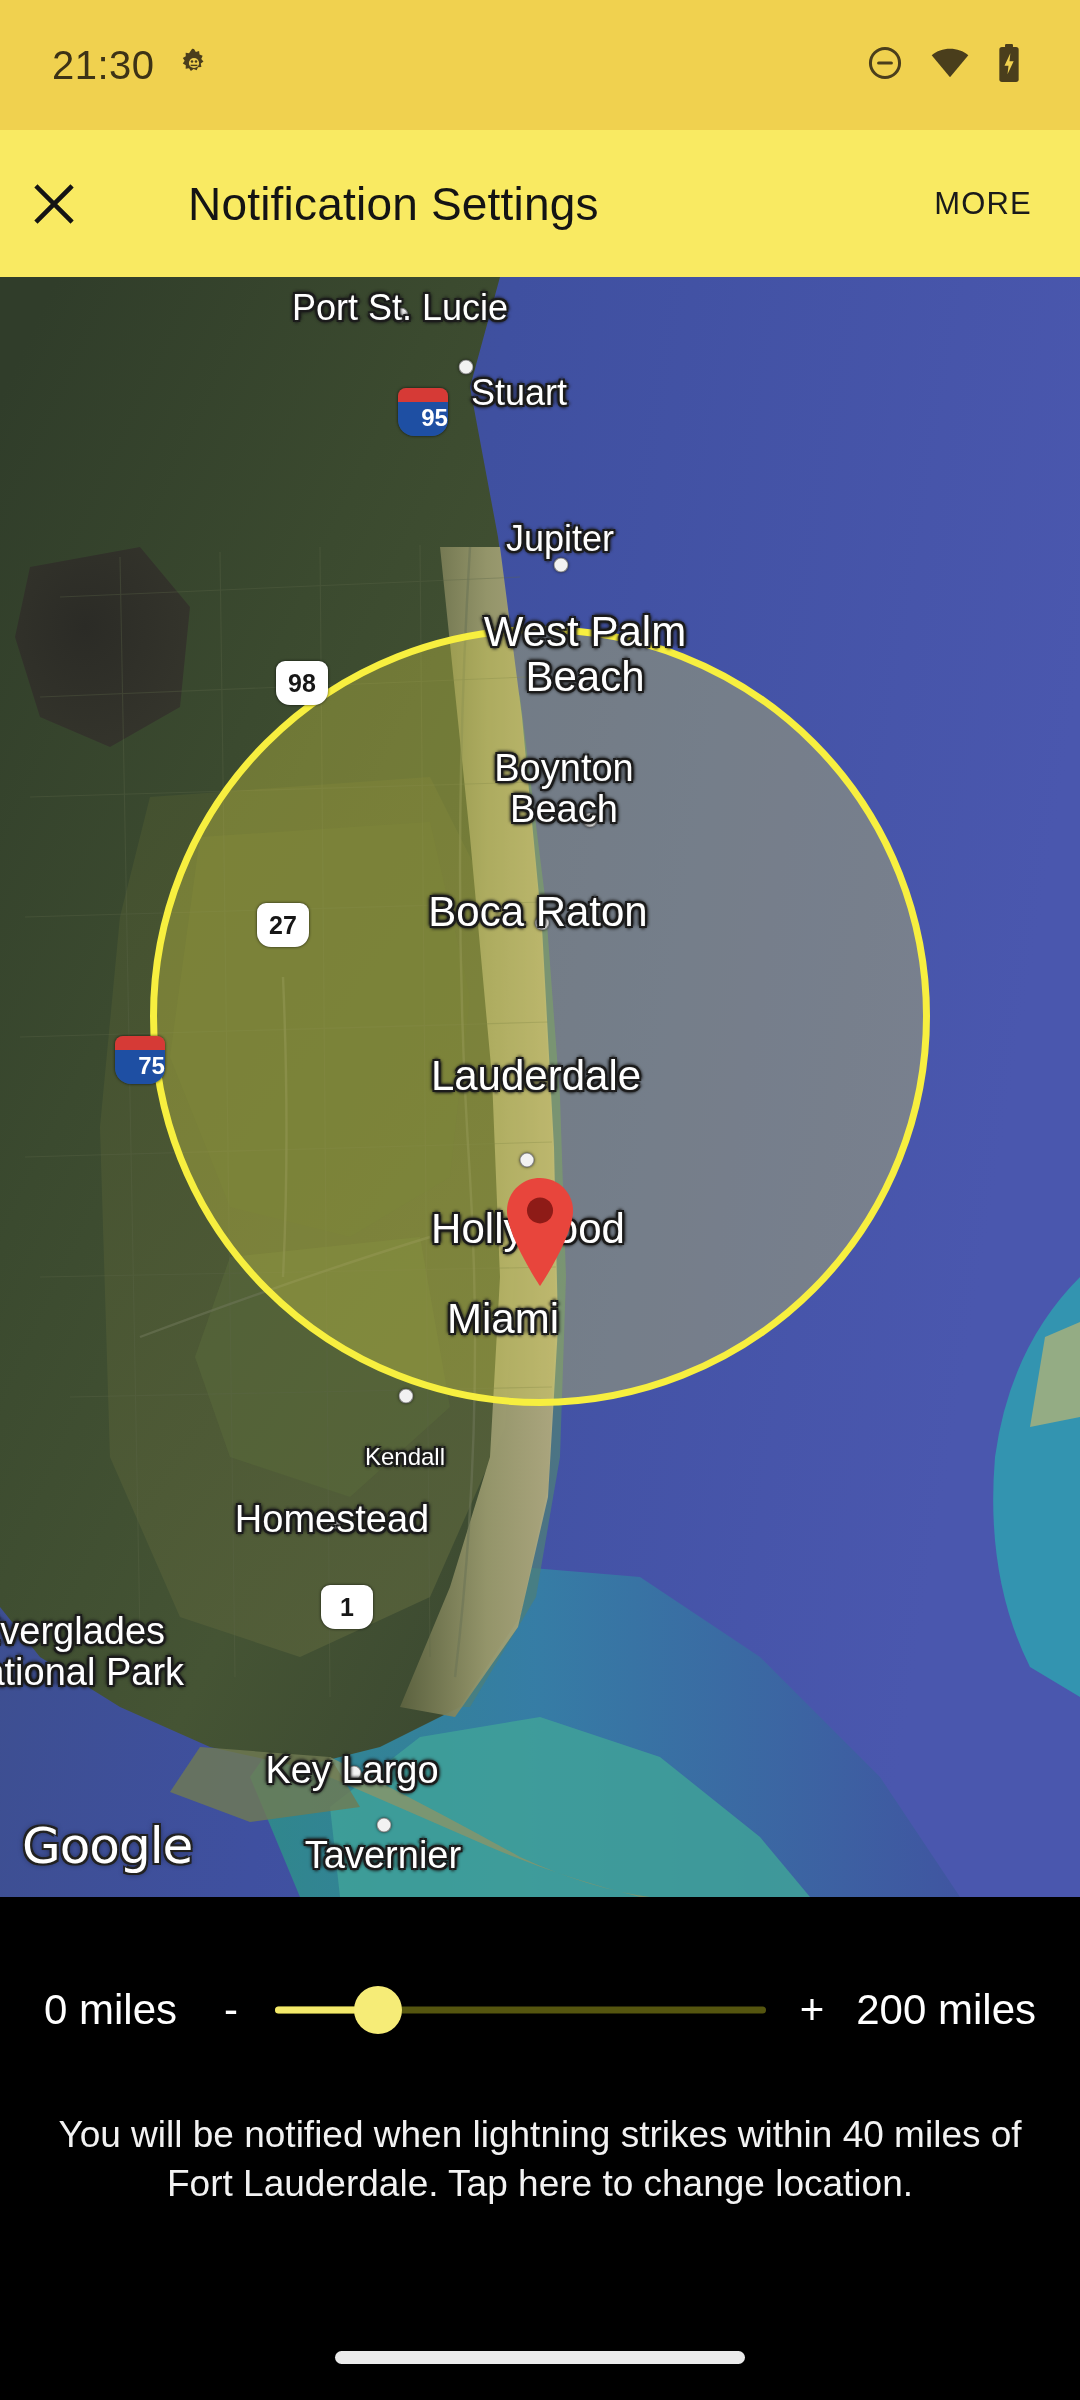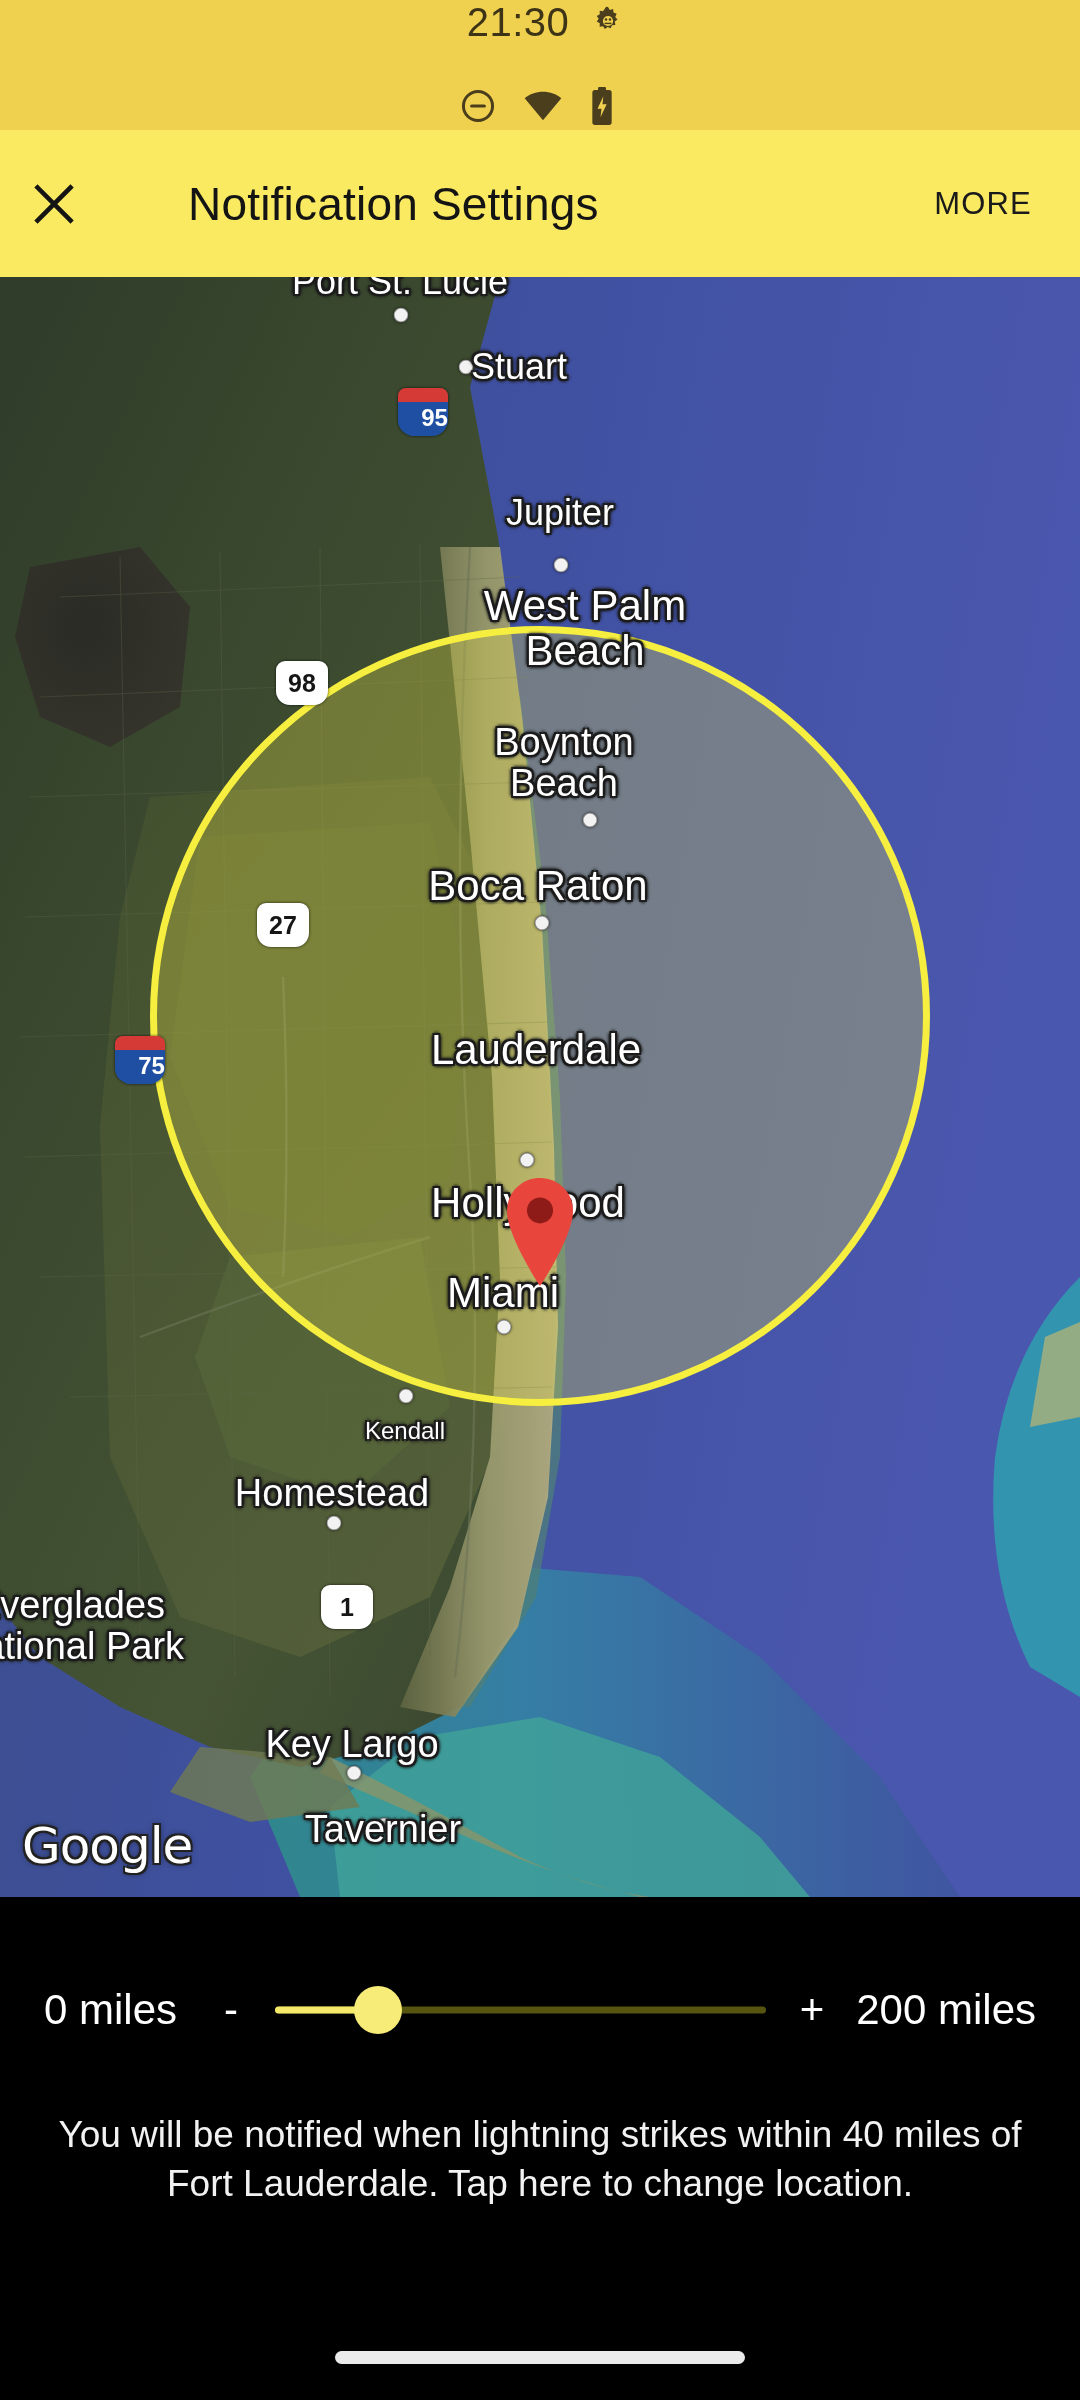--- a/index.html
+++ b/index.html
@@ -10,21 +10,20 @@
     overflow:hidden;
   }
   #screen { position:relative; width:1080px; height:2400px; overflow:hidden; background:#000; }
 
   
   #status-bar {
     position:absolute; top:0; left:0; width:1080px; height:130px;
     background:#f0d14f;
     display:flex; align-items:center; justify-content:space-between;
     padding:0 40px 0 52px;
-    flex-direction:column;
   }
   #status-left { display:flex; align-items:center; gap:22px; }
   #status-clock { font-size:40px; color:#3d3316; font-weight:400; letter-spacing:0.5px; }
   .status-icon { display:block; }
   #status-right { display:flex; align-items:center; gap:26px; padding-right:18px; }
 
   
   #app-bar {
     position:absolute; top:130px; left:0; width:1080px; height:147px;
     background:#f9ea62;
@@ -53,20 +52,21 @@
 
   .map-label {
     position:absolute;
     color:#ffffff; font-weight:400;
     text-shadow:
       -2px -2px 0 #1b1b1b, 2px -2px 0 #1b1b1b, -2px 2px 0 #1b1b1b, 2px 2px 0 #1b1b1b,
       0 -3px 3px #1b1b1b, 0 3px 3px #1b1b1b, -3px 0 3px #1b1b1b, 3px 0 3px #1b1b1b;
     white-space:nowrap; transform:translate(-50%,-50%);
     pointer-events:none; line-height:1.08;
     text-align:center;
+    margin-top:26px;
   }
   .city-dot {
     position:absolute; width:15px; height:15px; border-radius:50%;
     background:#f2f2f2; border:1px solid rgba(40,40,40,.55);
     transform:translate(-50%,-50%);
     box-shadow:0 0 3px rgba(0,0,0,.6);
   }
   .shield {
     position:absolute; transform:translate(-50%,-50%);
     display:flex; align-items:center; justify-content:center;

